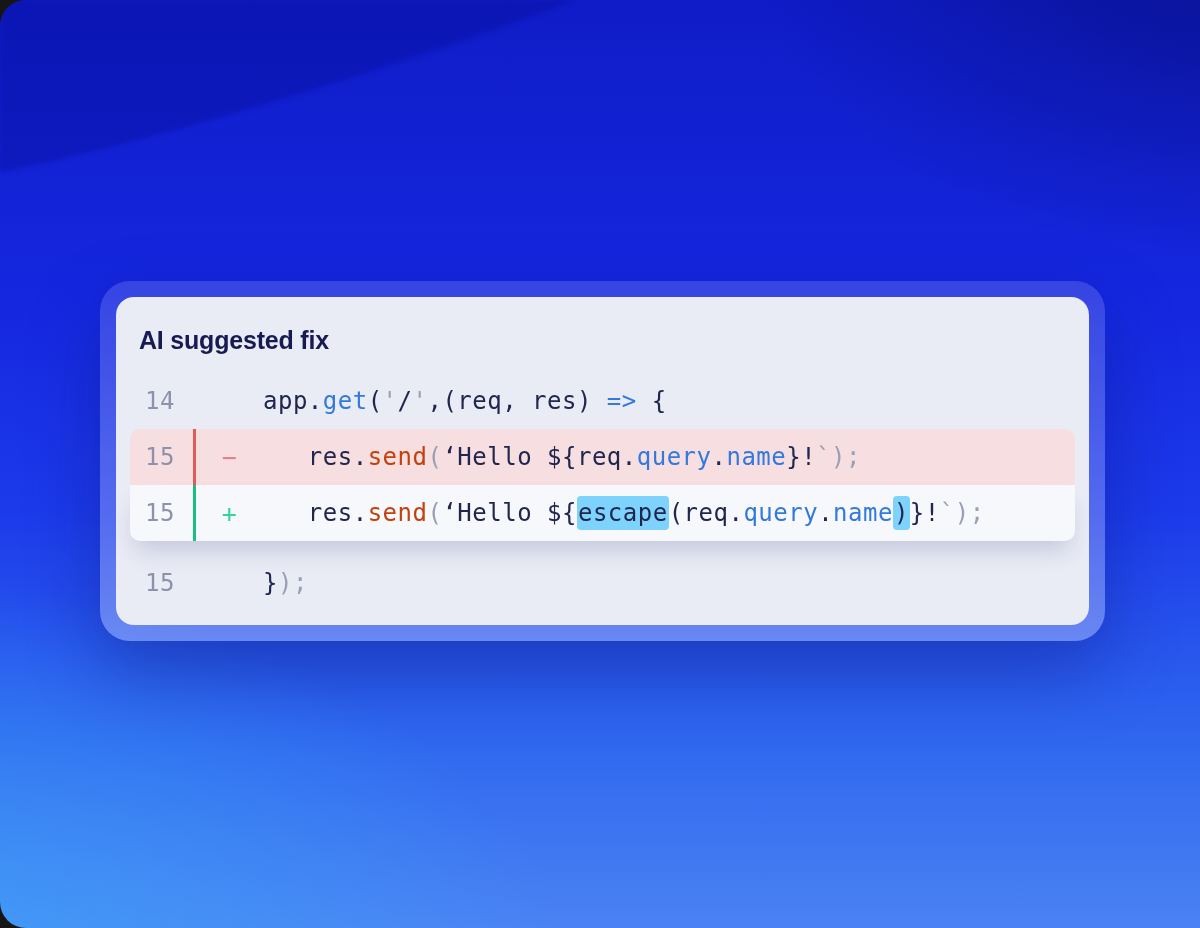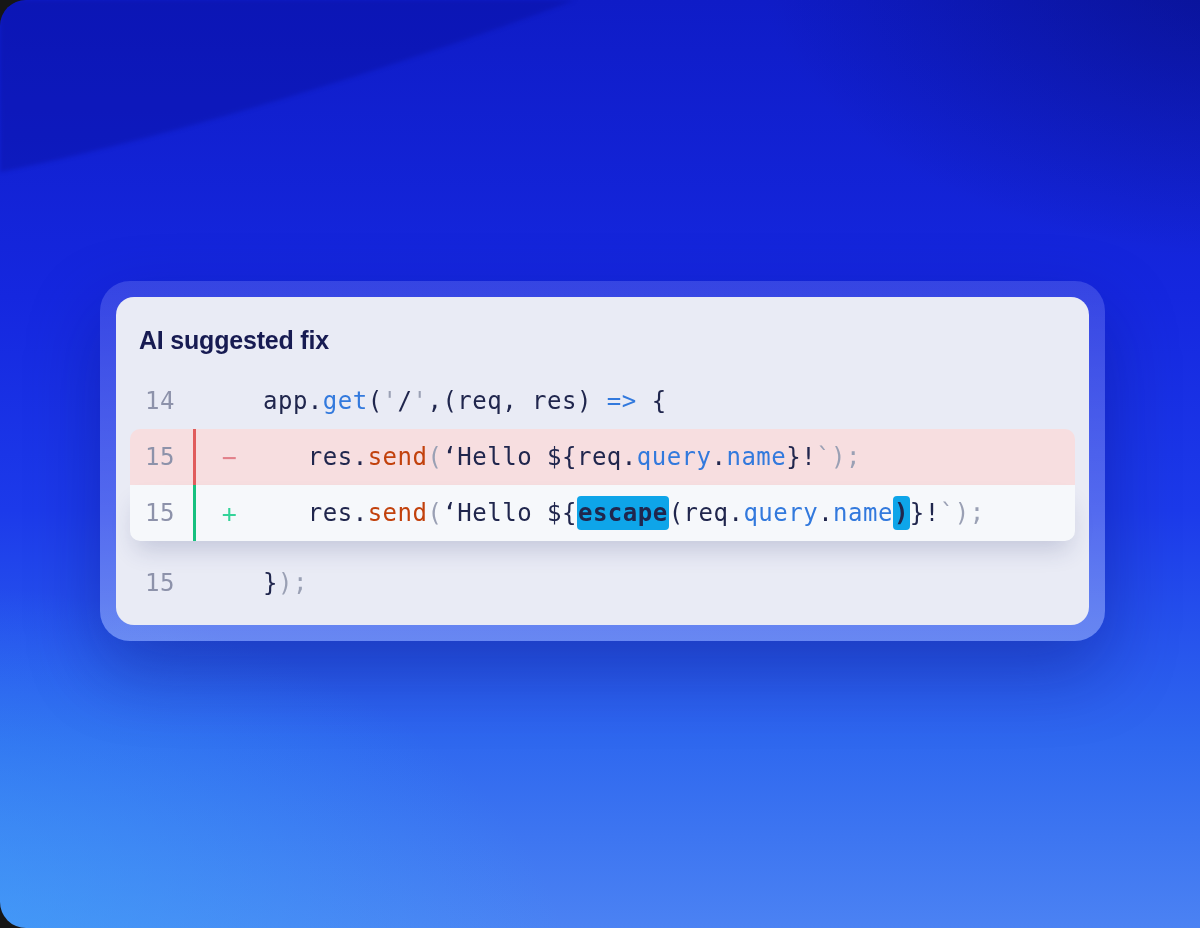--- a/index.html
+++ b/index.html
@@ -56,21 +56,21 @@
     box-shadow:0 14px 24px -6px rgba(40,50,110,0.20);
   }
   .row.added .gutter{background:#17c07f;}
   .row.added .marker{color:#34d399;}
 
   
   .c-dark{color:#20264d;}
   .c-blue{color:#3279dd;text-align:center;}
   .c-purple{color:#c2410c;}
   .c-gray{color:#9aa0b4;}
-  .c-highlight{background:#0ea5e9;border-radius:4px;padding:3px 1px;font-weight:bold;}
+  .c-highlight{background:#7dd3fc;border-radius:4px;padding:3px 1px;}
 </style>
 </head>
 <body>
 
 <div class="screen">
 
   <svg class="bg-arc" width="620" height="190" viewBox="0 0 620 190" aria-hidden="true">
     <path d="M0,0 L575,0 C430,55 185,135 0,172 L0,0 Z" fill="rgba(6,12,150,0.35)"></path>
   </svg>
 

